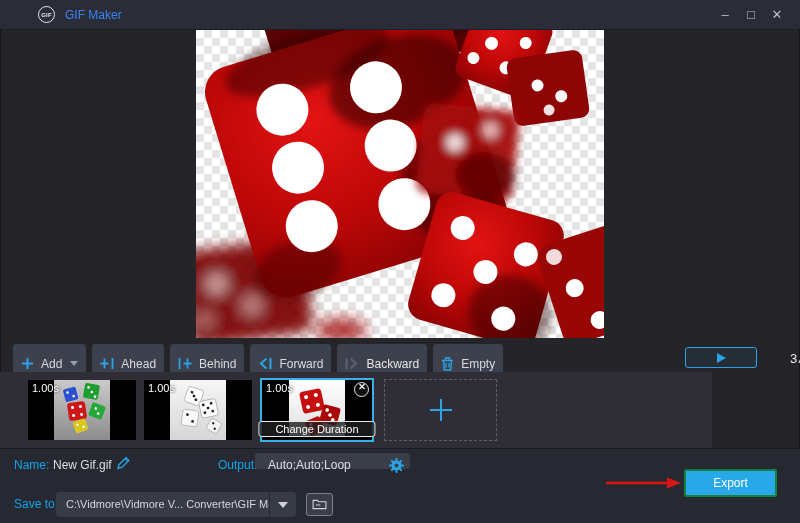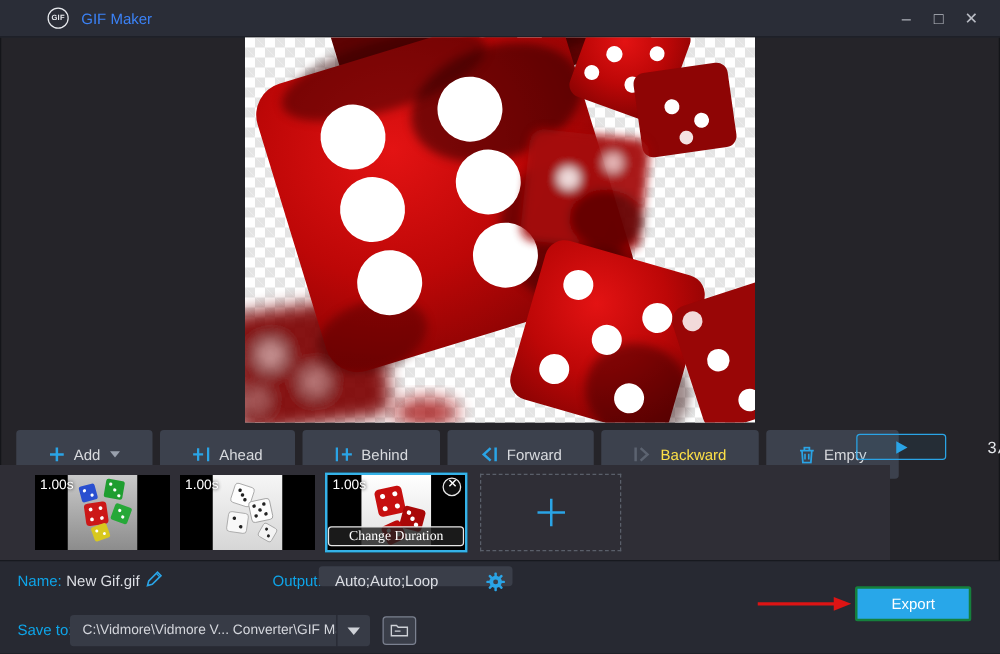--- a/index.html
+++ b/index.html
@@ -22,42 +22,42 @@
   .preview{position:absolute;left:196px;top:30px;width:408px;height:308px;
     background-color:#fff;
     background-image:
       linear-gradient(45deg,#e4e4e4 25%,transparent 25%,transparent 75%,#e4e4e4 75%),
       linear-gradient(45deg,#e4e4e4 25%,transparent 25%,transparent 75%,#e4e4e4 75%);
     background-size:16px 16px;background-position:0 0,8px 8px;}
   .preview svg{display:block;width:100%;height:100%;}
   
   .toolbar{position:absolute;top:344px;left:13px;display:flex;gap:6px;align-items:center;}
   .tbtn{height:39px;background:#3c414d;border-radius:3px;display:flex;align-items:center;
-    gap:7px;padding:0 26px;color:#d8dade;font-size:12px;cursor:default;}
-  .tbtn.disabled{color:#fde047;}
+    gap:7px;padding:0 8px;color:#d8dade;font-size:12px;cursor:default;}
+  .tbtn.disabled{color:#e5e5e5;}
   .caret-down{width:0;height:0;border-left:4px solid transparent;border-right:4px solid transparent;
     border-top:5px solid #99a0ad;margin-left:1px;}
   .playwrap{position:absolute;left:685px;top:347px;display:flex;align-items:center;gap:24px;}
   .playbtn{width:72px;height:21px;border:1px solid #2aa4e6;border-radius:3px;box-sizing:border-box;
     display:flex;align-items:center;justify-content:center;background:rgba(42,164,230,.07);}
   .play-tri{width:0;height:0;border-left:9px solid #2aa4e6;border-top:5.5px solid transparent;border-bottom:5.5px solid transparent;}
   .counter{margin-left:9px;color:#e8eaee;font-size:13px;}
   .counter .sep{font-size:15px;font-style:italic;margin:0 2px;}
   
   .timeline{position:absolute;top:372px;left:0;width:712px;height:76px;background:#2f2e36;}
   .thumb{position:absolute;top:8px;width:108px;height:60px;background:#000;}
   .thumb svg{position:absolute;left:50%;top:0;transform:translateX(-50%);}
   .thumb .dur{position:absolute;top:2px;left:4px;color:#fff;font-size:11px;text-shadow:0 0 3px #000;z-index:3;}
   .thumb.selected{top:6px;width:114px;height:64px;border:2px solid #35b2e8;box-sizing:border-box;background:#000;}
   .close-frame{position:absolute;top:2px;right:3px;width:15px;height:15px;border-radius:50%;
     border:1px solid #e9e9e9;background:rgba(25,25,25,.55);box-sizing:border-box;z-index:4;
     display:flex;align-items:center;justify-content:center;}
   .chg-duration{position:absolute;bottom:3px;left:50%;transform:translateX(-50%);white-space:nowrap;
     border:1px solid #e6e6e6;border-radius:3px;background:rgba(32,32,32,.82);color:#fff;
-    font-size:11px;padding:1px 16px;z-index:4;font-family:Liberation Serif, serif;}
+    font-size:11px;padding:1px 16px;z-index:4;}
   .add-zone{position:absolute;left:384px;top:7px;width:113px;height:62px;box-sizing:border-box;
     border:1px dashed #5a5f6a;display:flex;align-items:center;justify-content:center;}
   
   .footer{position:absolute;top:448px;left:0;width:800px;height:75px;background:#272932;
     border-top:1px solid #17191f;box-sizing:border-box;}
   .flabel{position:absolute;color:#0ea5e9;font-size:12px;}
   .fvalue{position:absolute;color:#dcdee4;font-size:12px;}
   .output-field{position:absolute;left:255px;top:4px;width:155px;height:16px;background:#3a3e49;border-radius:3px;}
   .output-field .ov{position:absolute;left:13px;top:0;line-height:24px;color:#dcdee4;font-size:12px;}
   .gear-btn{position:absolute;right:5px;top:3px;width:18px;height:18px;display:flex;align-items:center;justify-content:center;}

